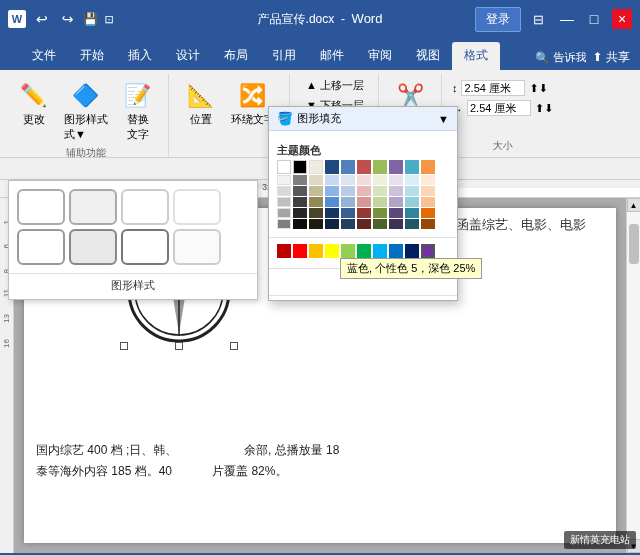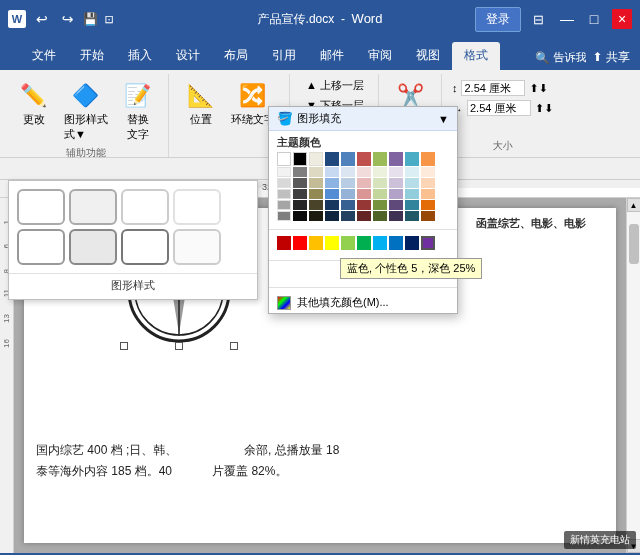--- a/index.html
+++ b/index.html
@@ -204,21 +204,21 @@
     .color-picker-header {
       background: #e8f0fc;
       border-bottom: 1px solid #c8d8f0;
       padding: 4px 8px;
       font-size: 11px;
       display: flex;
       align-items: center;
       gap: 4px;
     }
     .color-picker-section-label {
-      padding: 4px 8px 2px;
+      padding: 12px 8px 2px;
       font-size: 11px;
       color: #333;
       font-weight: bold;
     }
 
     .color-separator { border-top: 1px solid #e0e0e0; margin: 4px 0; }
     .color-option-row {
       display: flex;
       align-items: center;
       gap: 6px;
@@ -423,21 +423,21 @@
     <span style="margin-top:20px;writing-mode:vertical-rl;transform:rotate(180deg);font-size:8px;color:#666;">6</span>
     <span style="margin-top:20px;writing-mode:vertical-rl;transform:rotate(180deg);font-size:8px;color:#666;">8</span>
     <span style="margin-top:16px;writing-mode:vertical-rl;transform:rotate(180deg);font-size:8px;color:#666;">11</span>
     <span style="margin-top:16px;writing-mode:vertical-rl;transform:rotate(180deg);font-size:8px;color:#666;">13</span>
     <span style="margin-top:16px;writing-mode:vertical-rl;transform:rotate(180deg);font-size:8px;color:#666;">16</span>
   </div>
 
   <div class="doc-area">
     <div class="doc-page">
 
-      <div style="position:absolute;top:8px;right:30px;font-size:11px;color:#333;font-weight:bold;text-align:right;">
+      <div style="position:absolute;top:8px;right:30px;font-size:13px;color:#333;font-weight:normal;text-align:right;">
         <span>函盖综艺、电影</span>、电影
       </div>
 
       <div style="position:absolute;top:28px;left:100px;width:110px;height:110px;">
         <svg width="110" height="110" viewBox="0 0 110 110">
           <circle cx="55" cy="55" r="50" fill="white" stroke="#222" stroke-width="3"></circle>
           <circle cx="55" cy="55" r="44" fill="white" stroke="#222" stroke-width="1.5"></circle>
 
           <polygon points="55,12 62,55 55,48 48,55" fill="#222"></polygon>
           <polygon points="55,98 62,55 55,62 48,55" fill="#999"></polygon>
@@ -604,24 +604,20 @@
     <div style="width:14px;height:14px;background:#00b0f0;cursor:pointer;"></div>
     <div style="width:14px;height:14px;background:#0070c0;cursor:pointer;"></div>
     <div style="width:14px;height:14px;background:#002060;cursor:pointer;"></div>
     <div style="width:14px;height:14px;background:#7030a0;cursor:pointer;border:2px solid #555;"></div>
   </div>
 
   <div class="color-separator"></div>
   <div style="height:18px;padding:2px 8px;"></div>
 
   <div class="color-separator"></div>
-  <div class="color-option-row">
-    <div class="color-option-box" style="background:linear-gradient(135deg,#f00,#0f0,#00f,#ff0);"></div>
-    <span>其他填充颜色(M)...</span>
-  </div>
 </div>
 
 <div class="tooltip-box">
   <span>蓝色, 个性色 5，深色 25%</span>
 </div>
 
 <div class="status-bar">
   
   
   

